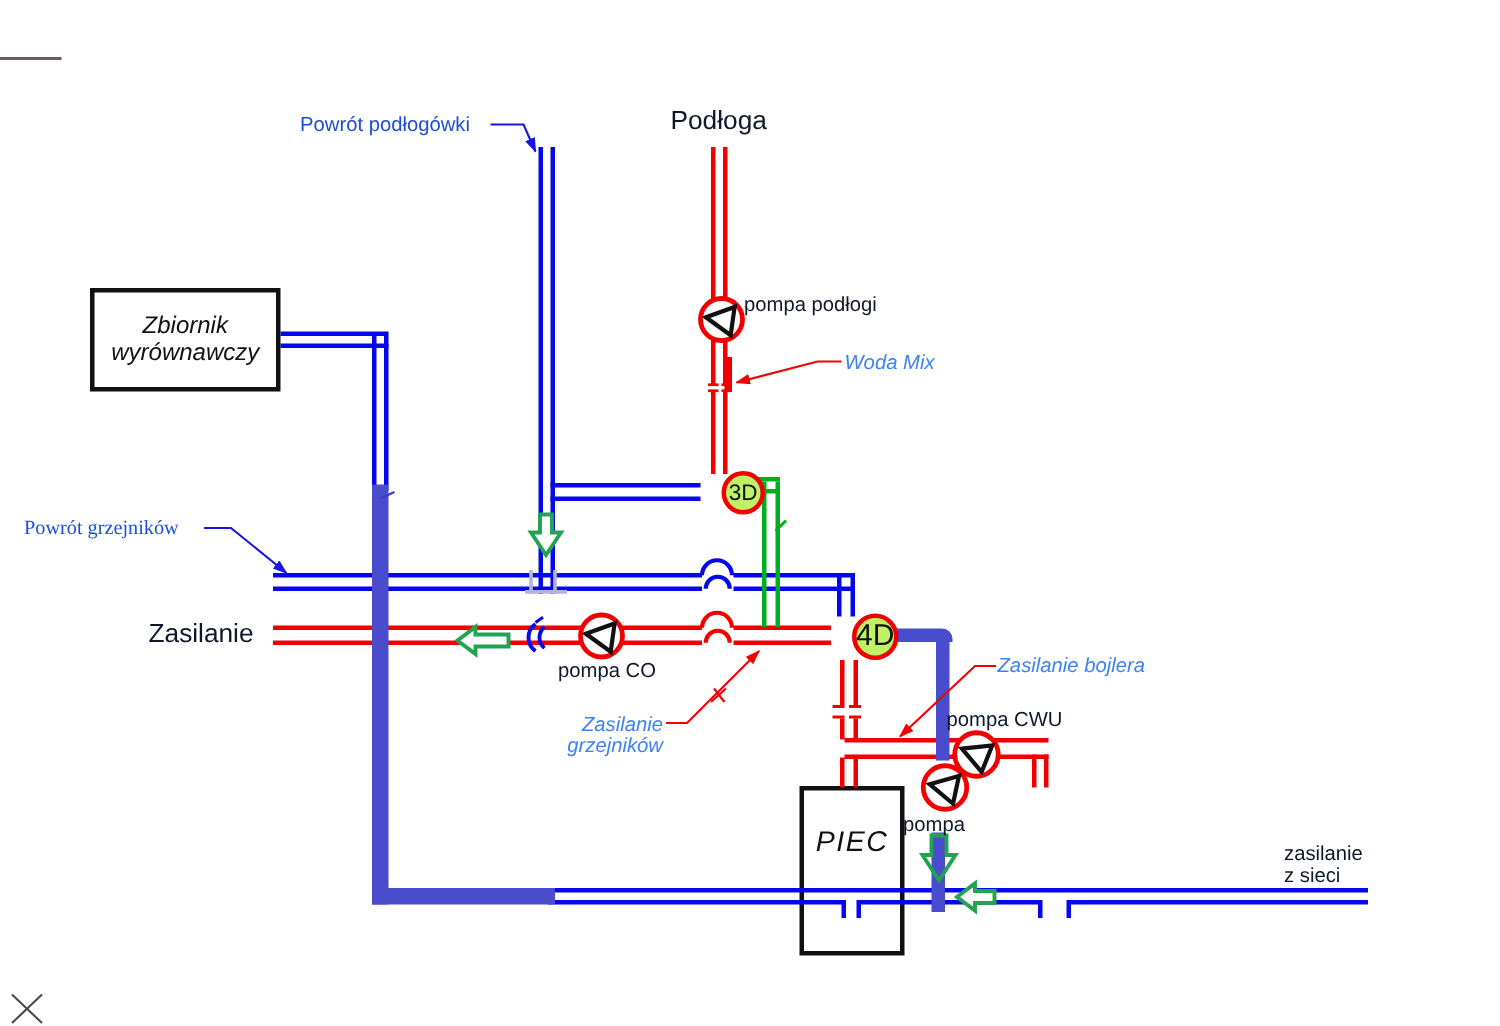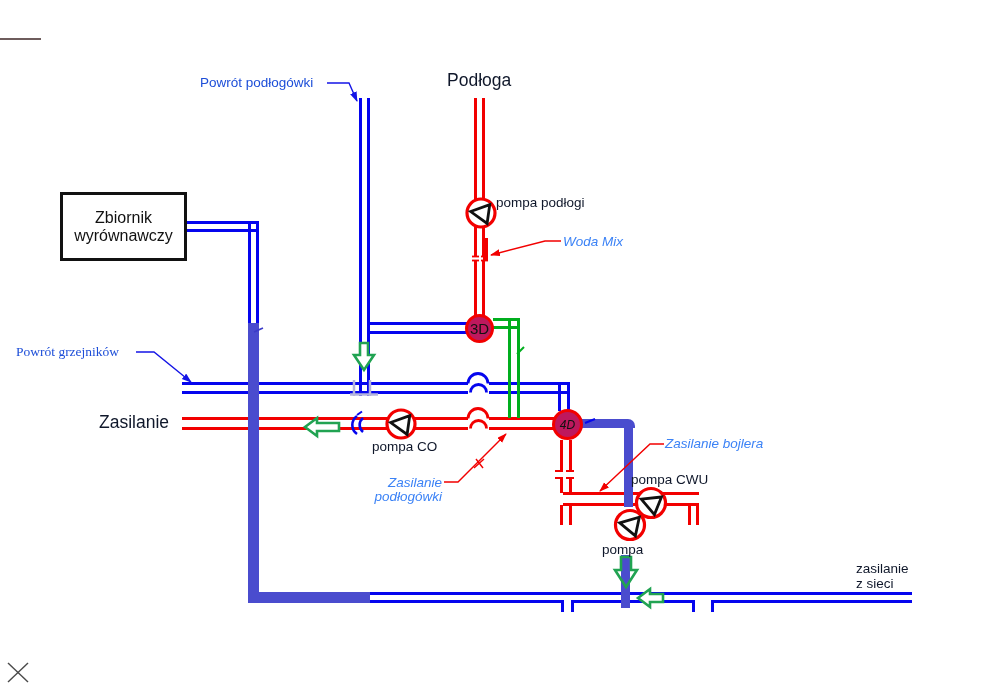--- a/index.html
+++ b/index.html
@@ -7,36 +7,39 @@
           font-family:"Liberation Sans", sans-serif;}
   .abs{position:absolute;}
   
   .ph{position:absolute;border-top:3px solid;border-bottom:3px solid;box-sizing:border-box;background:transparent;}
   .pv{position:absolute;border-left:3px solid;border-right:3px solid;box-sizing:border-box;background:transparent;}
   .blue{border-color:#0505ee;}
   .red{border-color:#f20000;}
   .green{border-color:#00ae1e;}
   .thick{position:absolute;background:#4a4cce;}
   .box{position:absolute;border:3px solid #111;background:#fff;box-sizing:border-box;
-       display:flex;flex-direction:column;align-items:center;color:#111;}
+       display:flex;flex-direction:column;align-items:center;color:#111;font-style:italic;}
   .lbl{position:absolute;white-space:nowrap;color:#0f172a;font-size:13.5px;line-height:14px;}
   .lbl.b{color:#1d4ed8;}
   .lbl.r{color:#3b82f6;font-style:italic;}
   .big{font-size:17.5px;line-height:18px;}
-  .valve{position:absolute;border:3px solid #f20000;border-radius:50%;background:#be185d;box-sizing:border-box;
-         display:flex;align-items:center;justify-content:center;color:#111;}
+  .valve{position:absolute;border:3px solid #f20000;border-radius:50%;background:#bef264;box-sizing:border-box;
+         display:flex;align-items:center;justify-content:center;color:#111;margin-left:16px;}
 </style>
 </head>
 <body>
 
 <div id="canvas">
 
   <div class="box" style="left:60px;top:192px;width:127px;height:69px;justify-content:center;font-size:16px;line-height:18px;">
     <span>Zbiornik</span>
     <span>wyrównawczy</span>
+  </div>
+  <div class="box" style="left:533px;top:524px;width:70px;height:113px;font-size:19px;letter-spacing:1px;">
+    <span style="margin-top:24px;">PIEC</span>
   </div>
 
   <div class="ph blue" style="left:187px;top:221px;width:72px;height:11px;"></div>
   <div class="pv blue" style="left:248px;top:224px;width:11px;height:103px;"></div>
   <div class="pv blue" style="left:359px;top:98px;width:11px;height:298px;"></div>
   <div class="ph blue" style="left:367px;top:322px;width:100px;height:12px;"></div>
   <div class="ph blue" style="left:182px;top:382px;width:388px;height:12px;"></div>
   <div class="pv blue" style="left:558px;top:382px;width:12px;height:29px;"></div>
   <div class="ph blue" style="left:365px;top:592px;width:547px;height:11px;"></div>
 
@@ -160,36 +163,36 @@
     <line x1="0" y1="39" x2="41" y2="39" stroke="#6e5c5c" stroke-width="2"></line>
     <g stroke="#4a4a4a" stroke-width="1.4">
       <line x1="8" y1="663" x2="28" y2="682"></line>
         <line x1="8" y1="682" x2="28" y2="663"></line>
     </g>
   </svg>
 
   <div class="valve" style="left:465px;top:314px;width:29px;height:29px;font-size:15px;">
     <span>3D</span>
   </div>
-  <div class="valve" style="left:552px;top:409px;width:31px;height:31px;font-size:12px;font-style:italic;">
+  <div class="valve" style="left:552px;top:409px;width:31px;height:31px;font-size:20px;">
     <span>4D</span>
   </div>
 
   <div class="lbl b" style="left:200px;top:76px;">Powrót podłogówki</div>
   <div class="lbl big" style="left:447px;top:71px;">Podłoga</div>
   <div class="lbl" style="left:496px;top:196px;">pompa podłogi</div>
   <div class="lbl r" style="left:563px;top:235px;">Woda Mix</div>
   <div class="lbl b" style="left:16px;top:345px;font-family:Liberation Serif, serif;">Powrót grzejników</div>
   <div class="lbl big" style="left:99px;top:413px;">Zasilanie</div>
   <div class="lbl" style="left:372px;top:440px;">pompa CO</div>
   <div class="lbl r" style="left:665px;top:437px;">Zasilanie bojlera</div>
   <div class="lbl" style="left:631px;top:473px;">pompa CWU</div>
   <div class="lbl r" style="left:368px;top:476px;width:74px;text-align:right;">
     <span>Zasilanie</span><br>
-    <span>podłogówki</span>
+    <span>grzejników</span>
   </div>
   <div class="lbl" style="left:602px;top:543px;">pompa</div>
   <div class="lbl" style="left:856px;top:561px;line-height:15px;">
     <span>zasilanie</span><br>
     <span>z sieci</span>
   </div>
 
 </div>
 
 </body></html>

